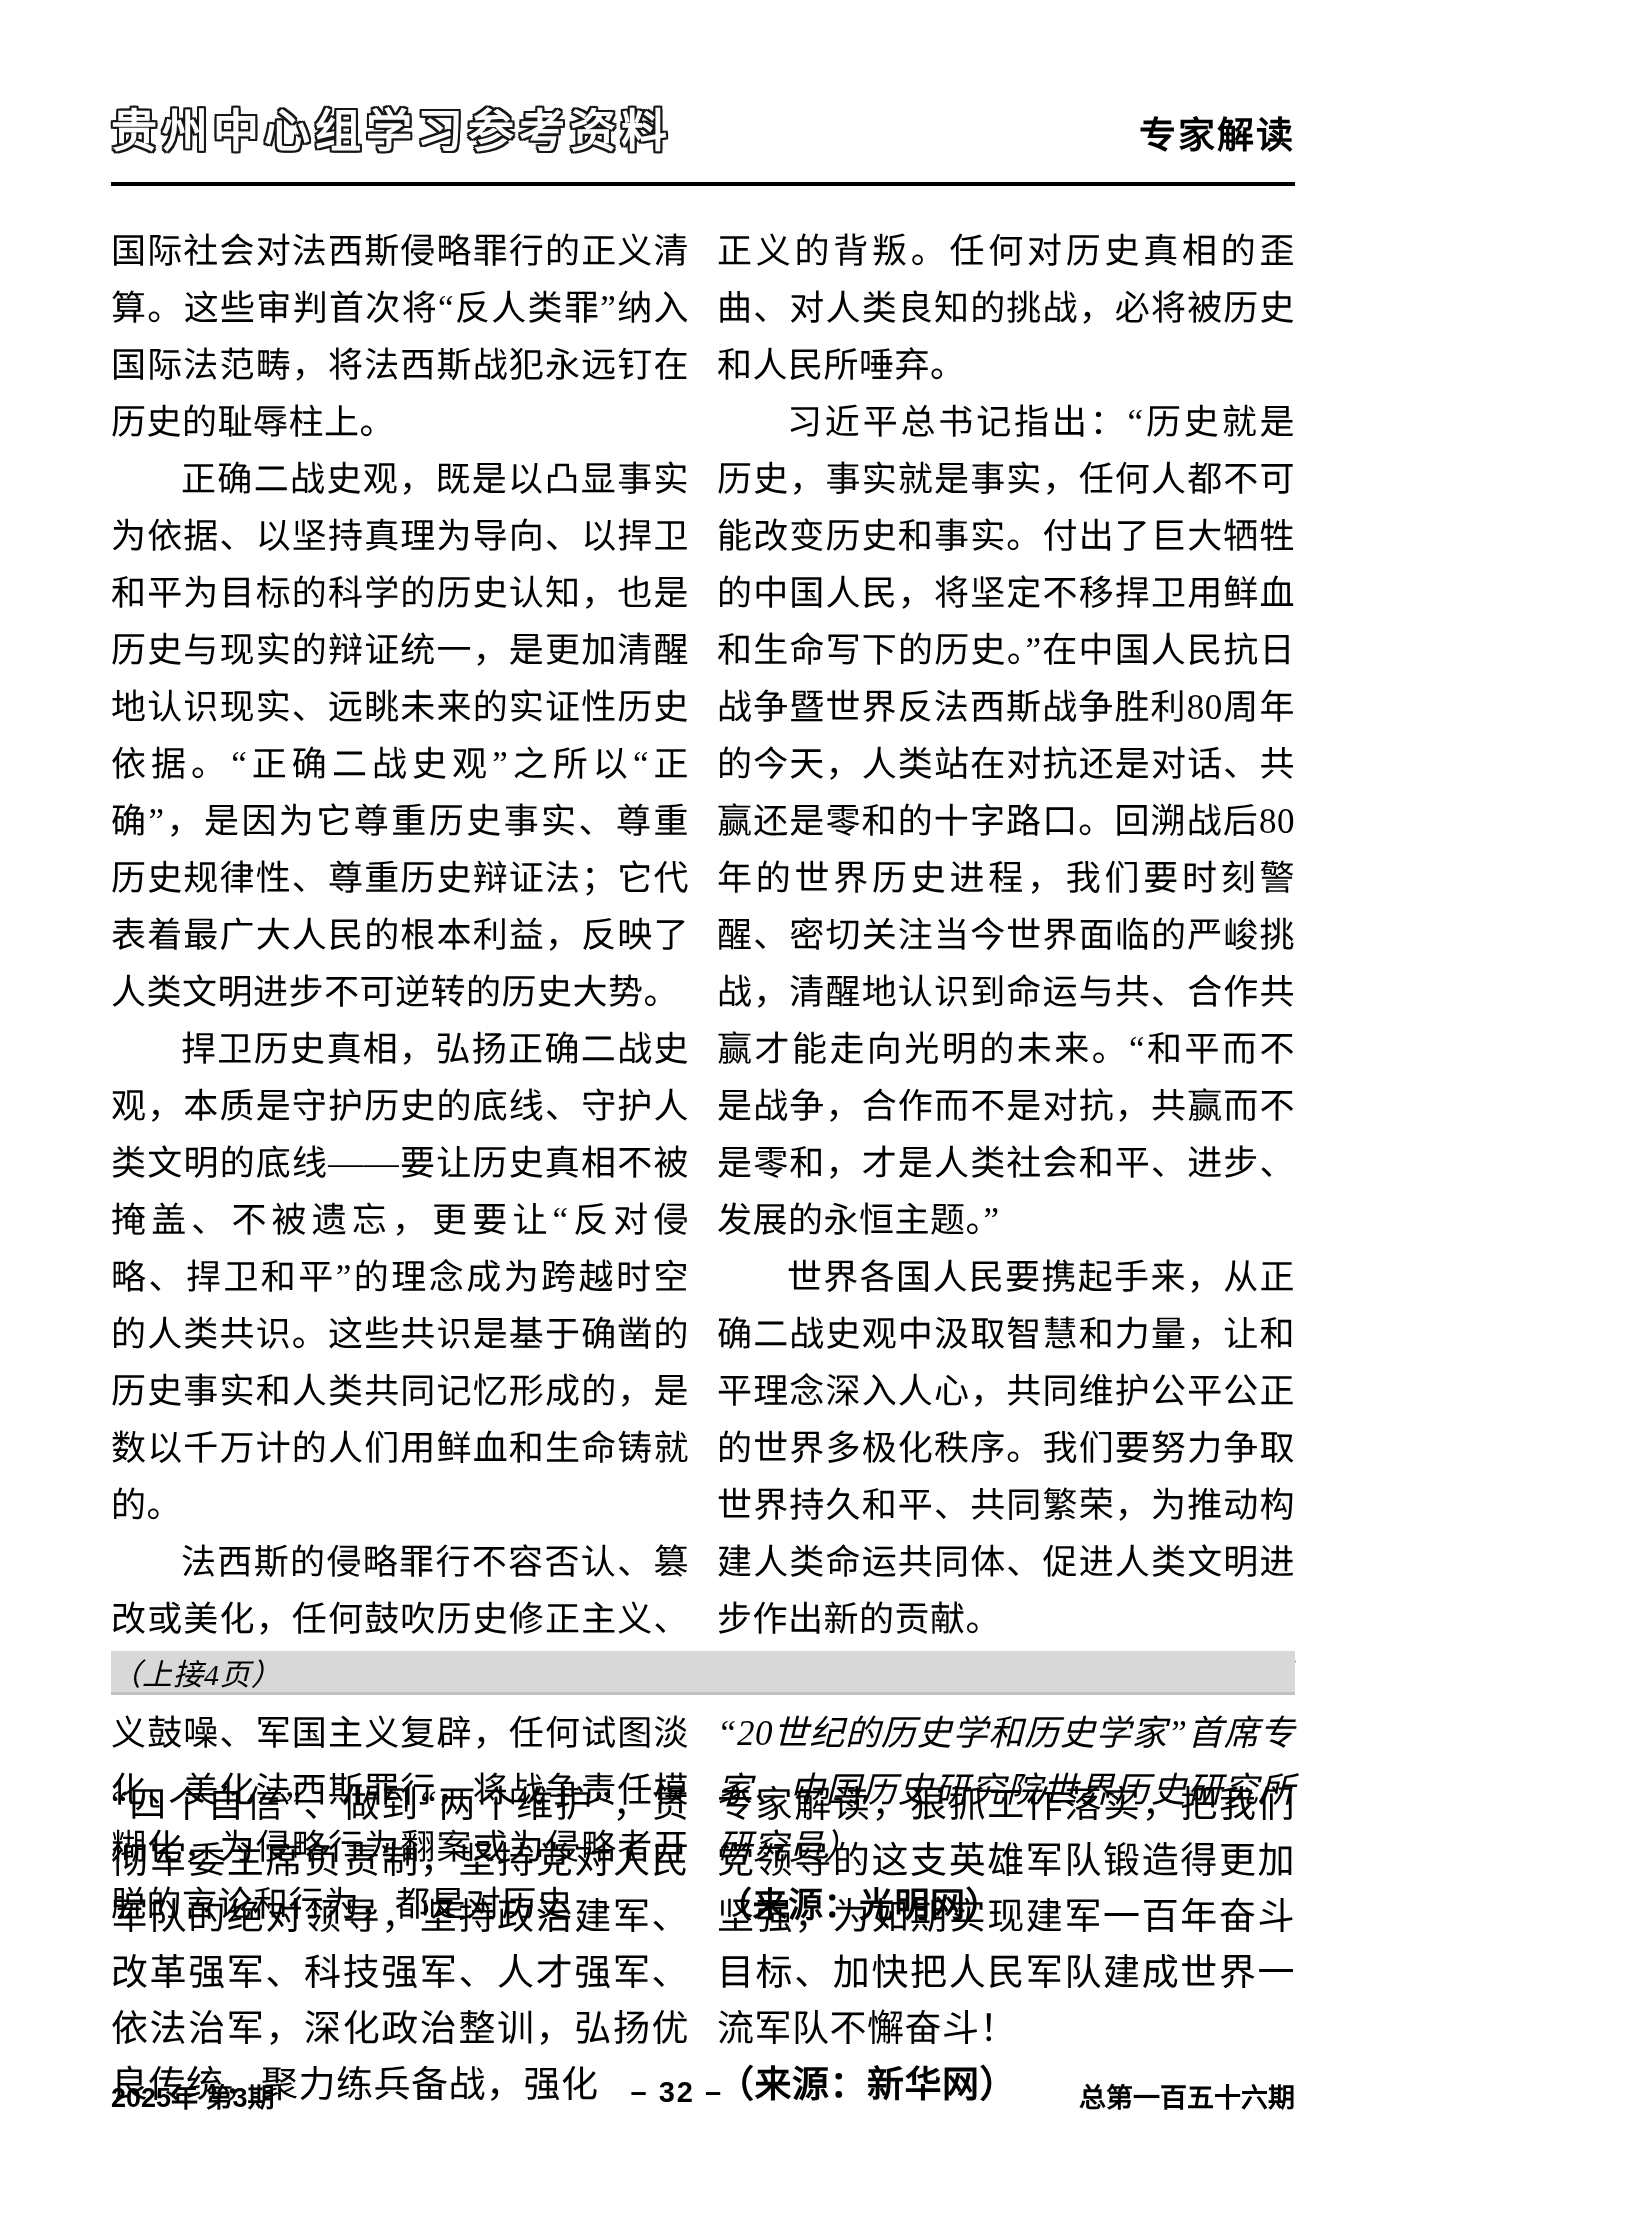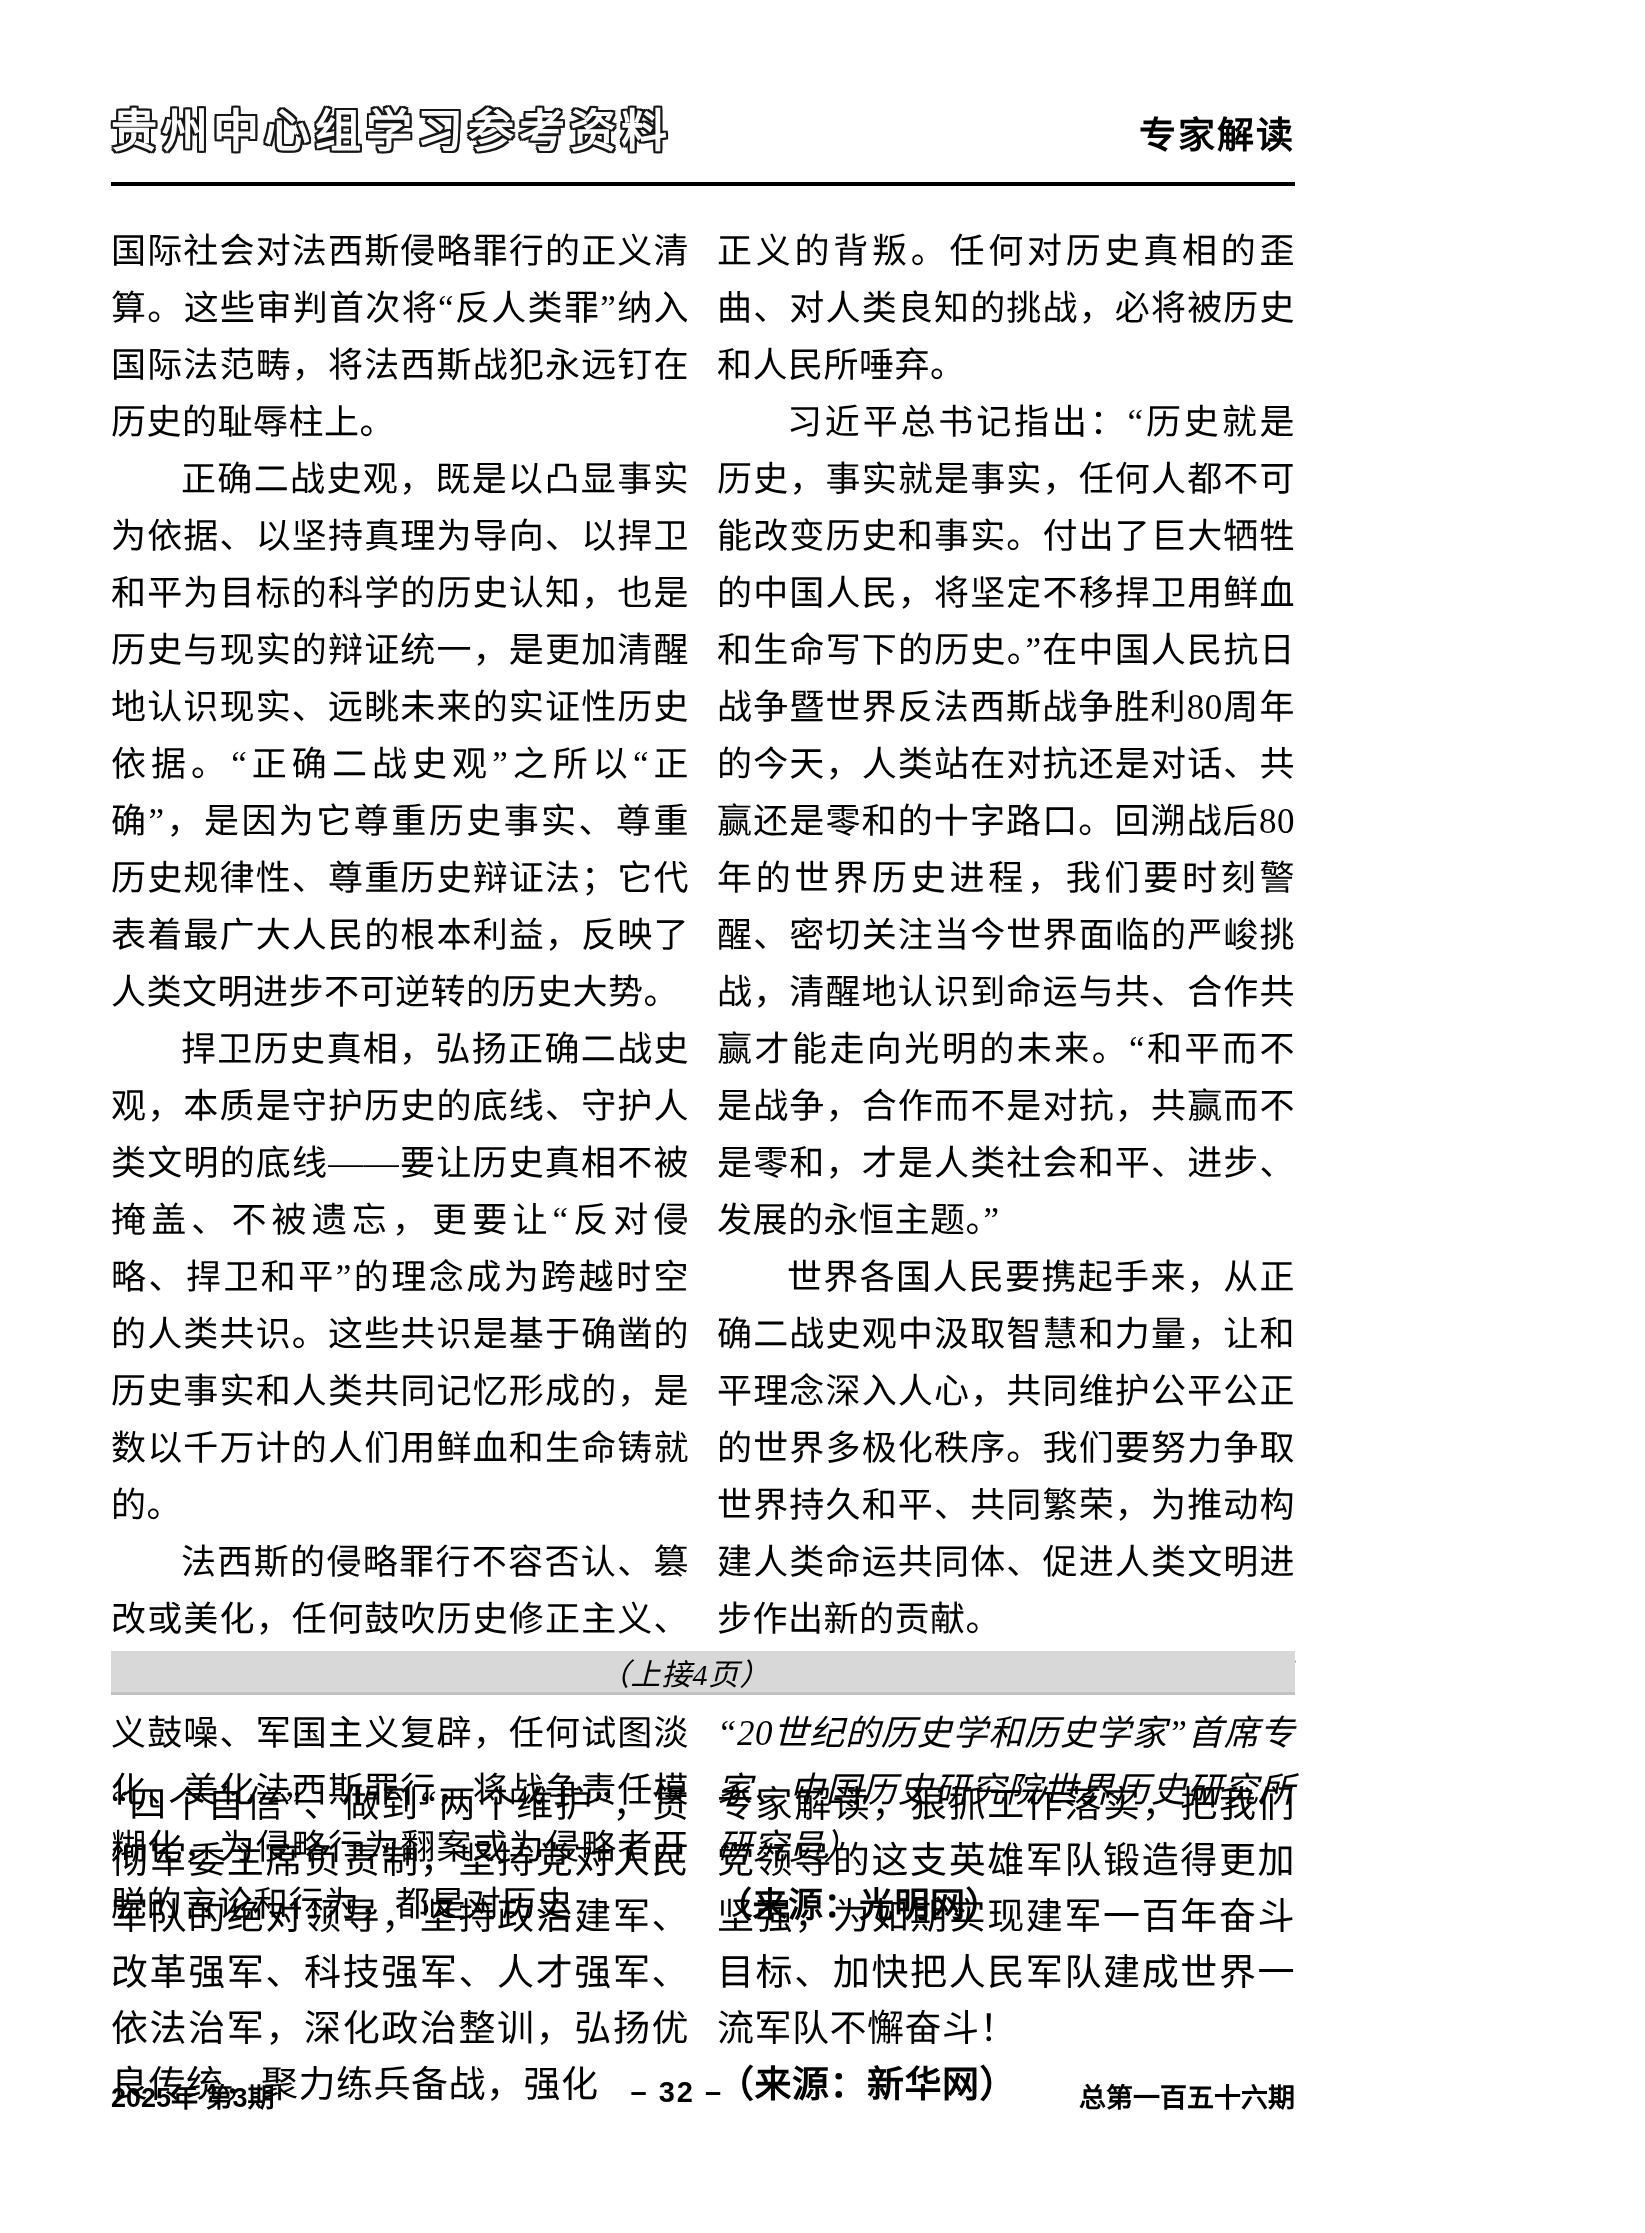--- a/index.html
+++ b/index.html
@@ -67,21 +67,21 @@
     padding-right: 40px;
     letter-spacing: 2px;
   }
 
   
   .cont-bar {
     position: absolute; top: 1651px; left: 111px; right: 111px;
     height: 44px;
     background: #d8d8d8;
     border-bottom: 3px solid #c2c2c2;
-    display: flex; justify-content: center; align-items: center;
+    display: flex; justify-content: flex-start; align-items: center;
     box-sizing: border-box;
     padding-right: 36px;
   }
   .cont-bar .cont-label {
     font-size: 30px;
     font-style: italic;
     letter-spacing: 1px;
   }
 
   

